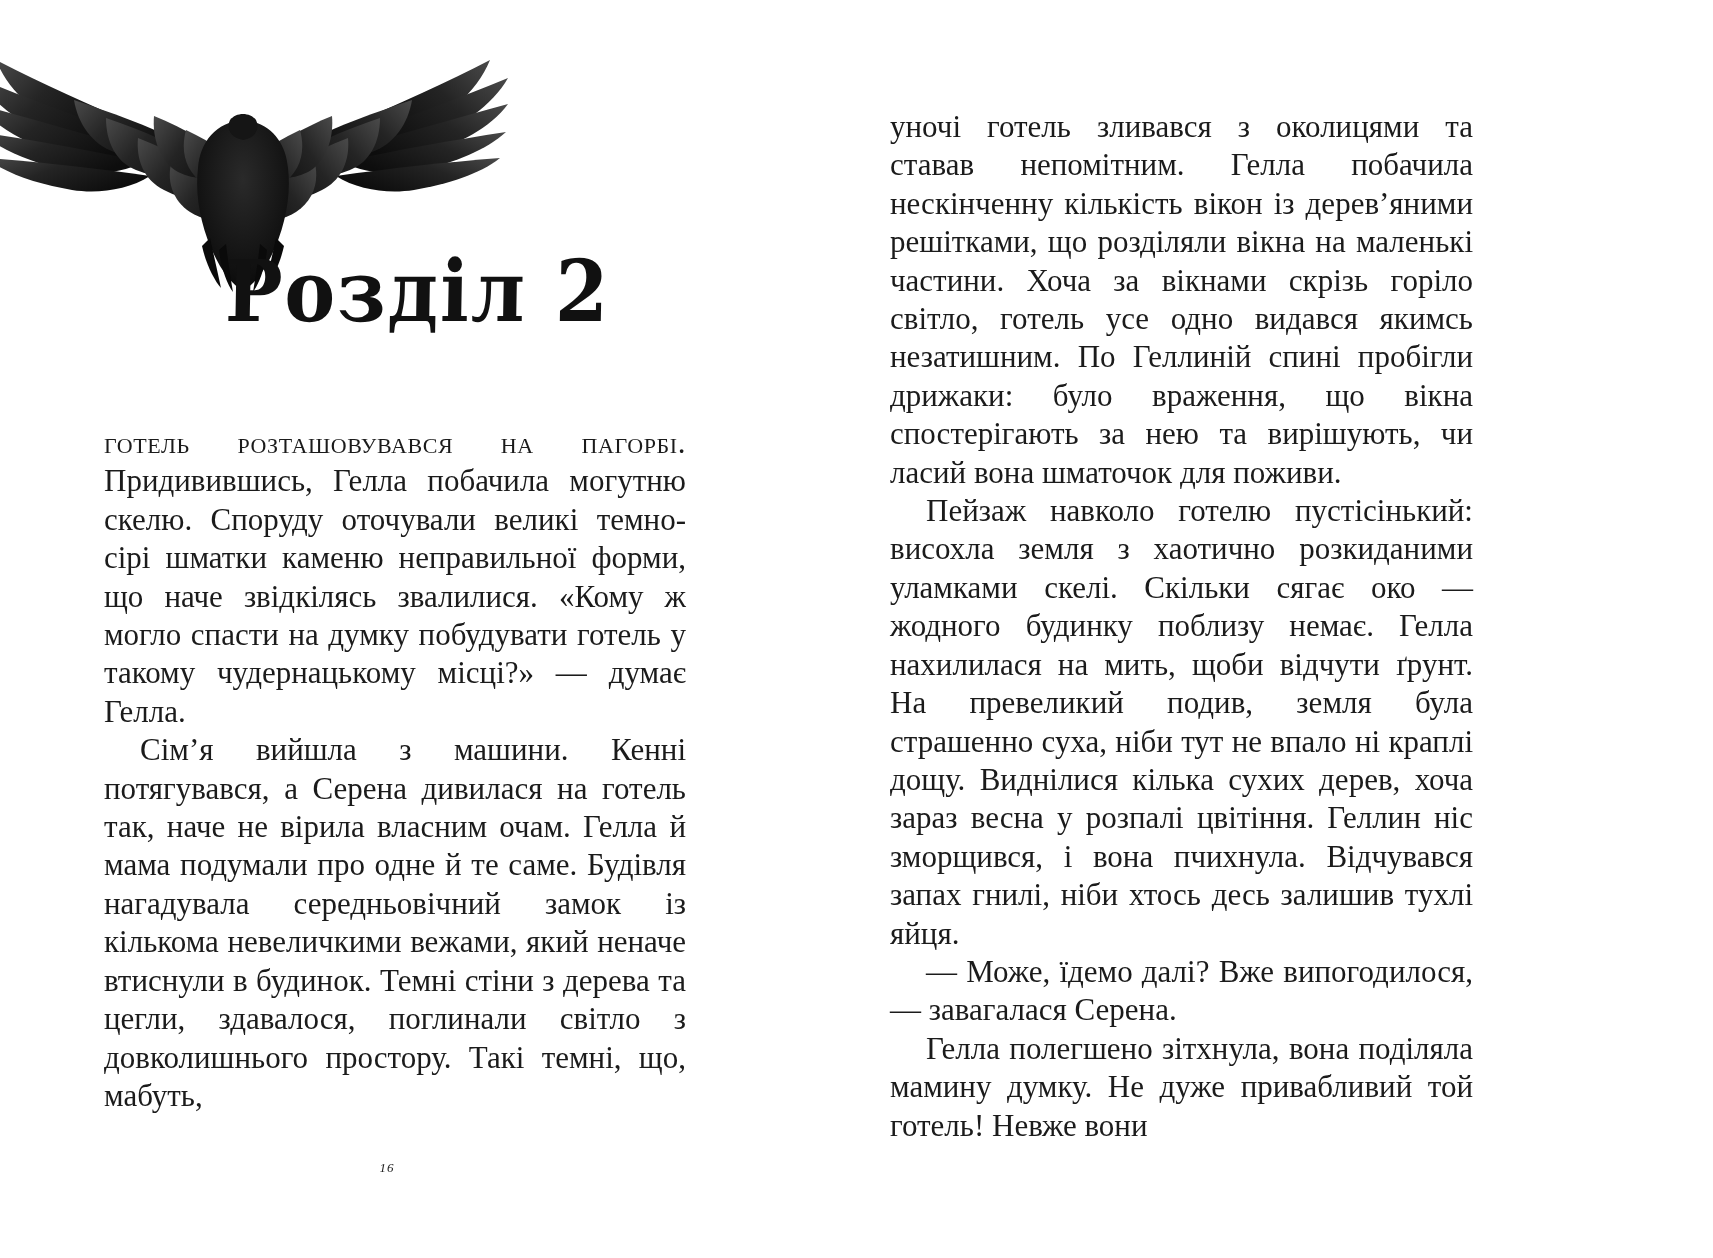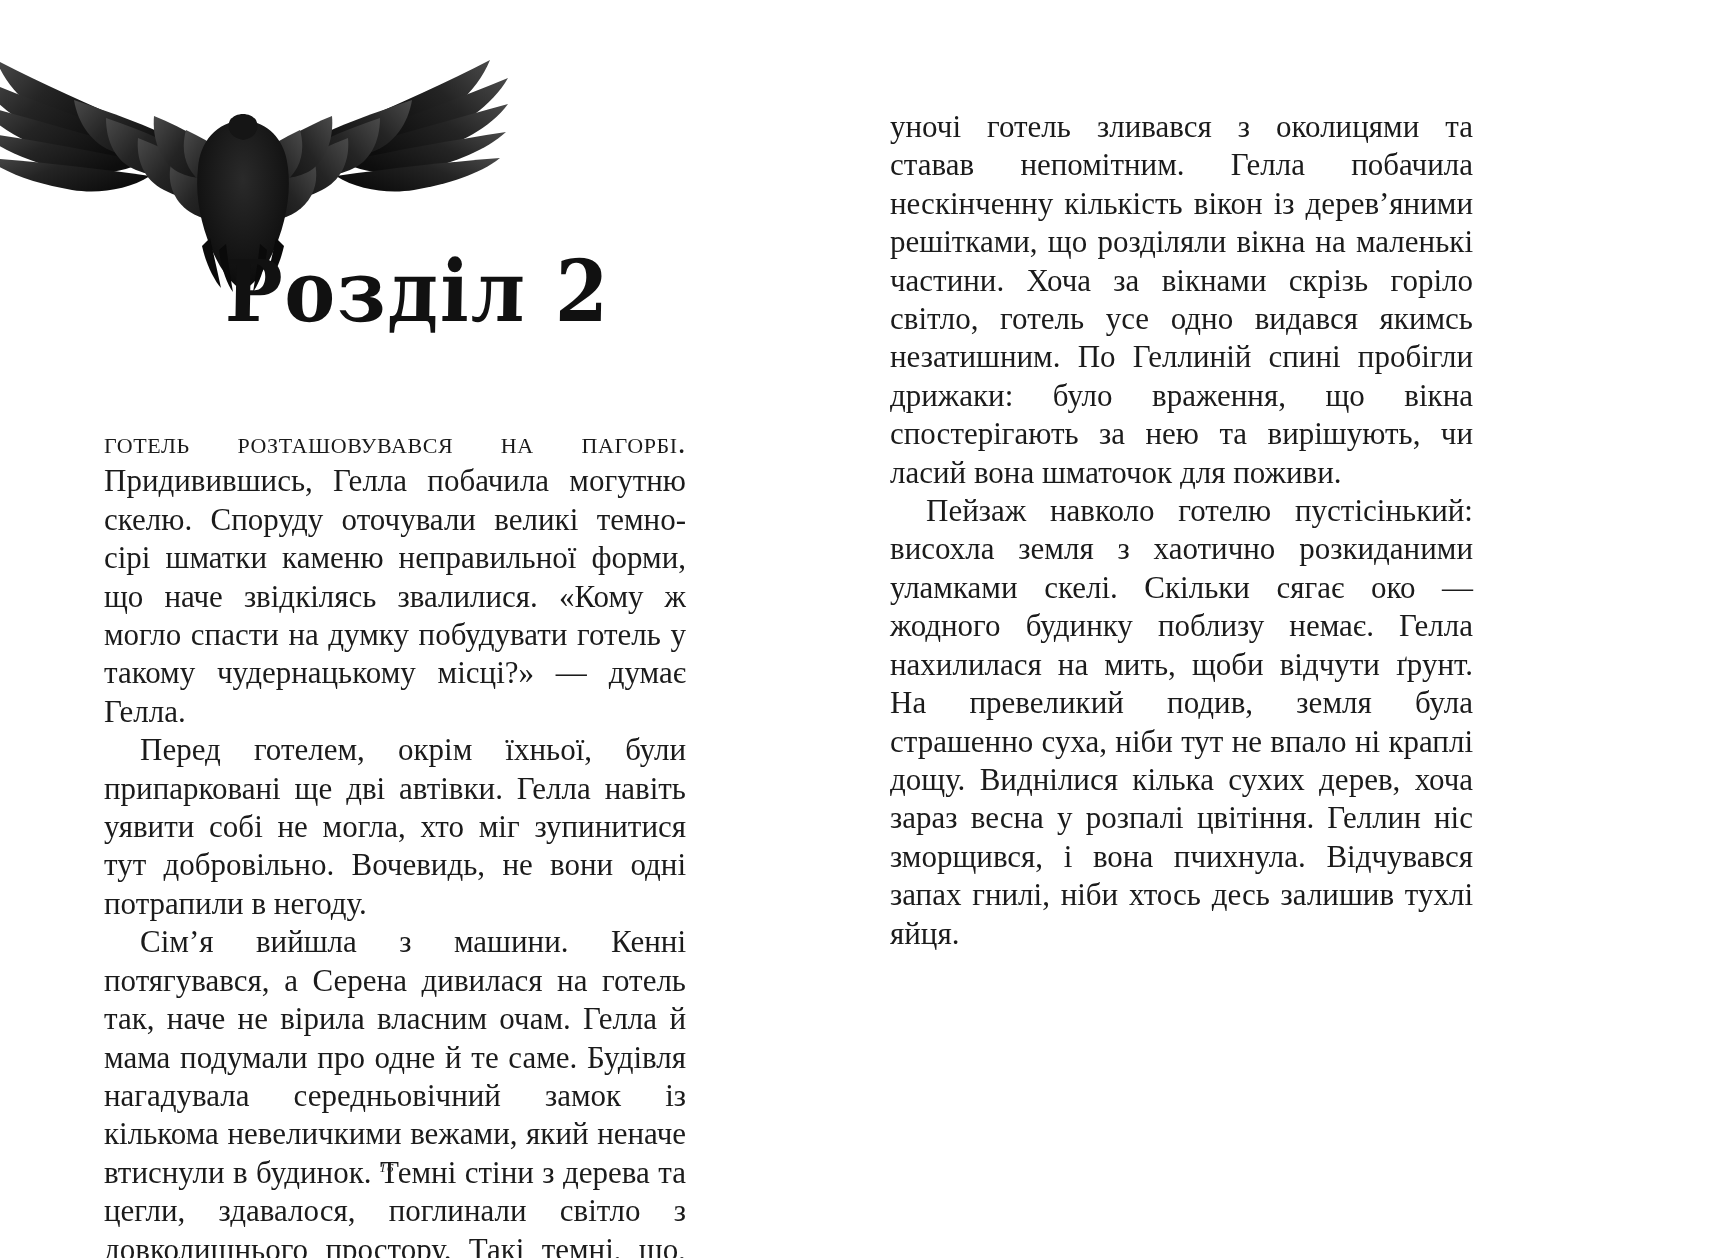--- a/index.html
+++ b/index.html
@@ -193,39 +193,40 @@
       </svg>
     </div>
 
     <div class="chapter-title">Розділ 2</div>
 
     <div class="textblock">
       <div class="body-col col-left-body">
 
         <p class="first"><span class="smallcaps">Готель розташовувався на пагорбі.</span><span> Придивившись, Гелла побачила могутню скелю. Споруду оточували великі темно-сірі шматки каменю неправильної форми, що наче звідкілясь звалилися. «Кому ж могло спасти на думку побудувати готель у такому чудернацькому місці?» — думає Гелла.</span></p>
 
-        <p><span>Перед готелем, окрім їхньої, були припарковані ще дві автівки. Гелла навіть уявити собі не могла, хто міг зупинитися тут добровільно. Вочевидь, не вони одні потрапили в негоду.</span></p>
 
         <p><span>Сім’я вийшла з машини. Кенні потягувався, а Серена дивилася на готель так, наче не вірила власним очам. Гелла й мама подумали про одне й те саме. Будівля нагадувала середньовічний замок із кількома невеличкими вежами, який неначе втиснули в будинок. Темні стіни з дерева та цегли, здавалося, поглинали світло з довколишнього простору. Такі темні, що, мабуть,</span></p>
 
       </div>
     </div>
 
     <div class="folio folio-left">16</div>
   </div>
 
   <div class="page page-right">
     <div class="textblock">
       <div class="body-col col-right-body">
 
         <p class="cont"><span>уночі готель зливався з околицями та ставав непомітним. Гелла побачила нескінченну кількість вікон із дерев’яними решітками, що розділяли вікна на маленькі частини. Хоча за вікнами скрізь горіло світло, готель усе одно видався якимсь незатишним. По Геллиній спині пробігли дрижаки: було враження, що вікна спостерігають за нею та вирішують, чи ласий вона шматочок для поживи.</span></p>
 
         <p><span>Пейзаж навколо готелю пустісінький: висохла земля з хаотично розкиданими уламками скелі. Скільки сягає око — жодного будинку поблизу немає. Гелла нахилилася на мить, щоби відчути ґрунт. На превеликий подив, земля була страшенно суха, ніби тут не впало ні краплі дощу. Виднілися кілька сухих дерев, хоча зараз весна у розпалі цвітіння. Геллин ніс зморщився, і вона пчихнула. Відчувався запах гнилі, ніби хтось десь залишив тухлі яйця.</span></p>
 
 
-
+        <p><span>— Може, їдемо далі? Вже випогодилося, — завагалася Серена.</span></p>
+
+        <p><span>Гелла полегшено зітхнула, вона поділяла мамину думку. Не дуже привабливий той готель! Невже вони</span></p>
 
       </div>
     </div>
 
   </div>
 
 </div>
 
 </body></html>

